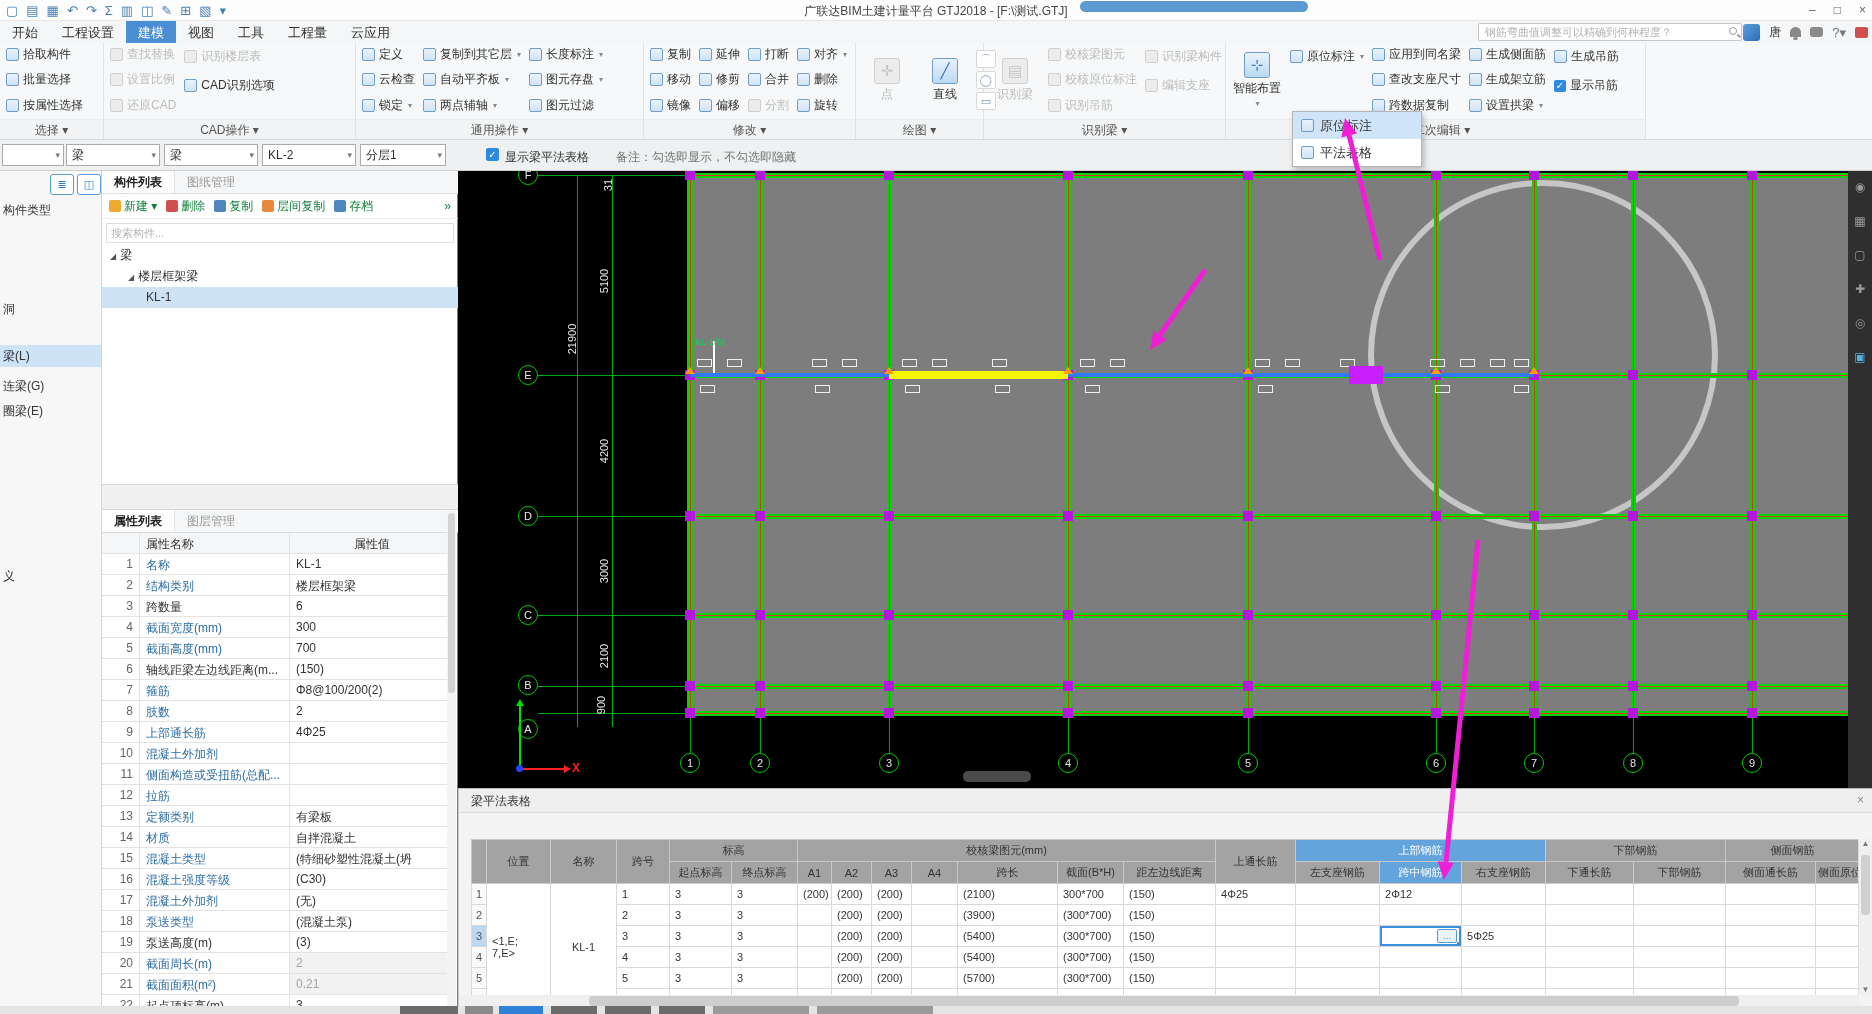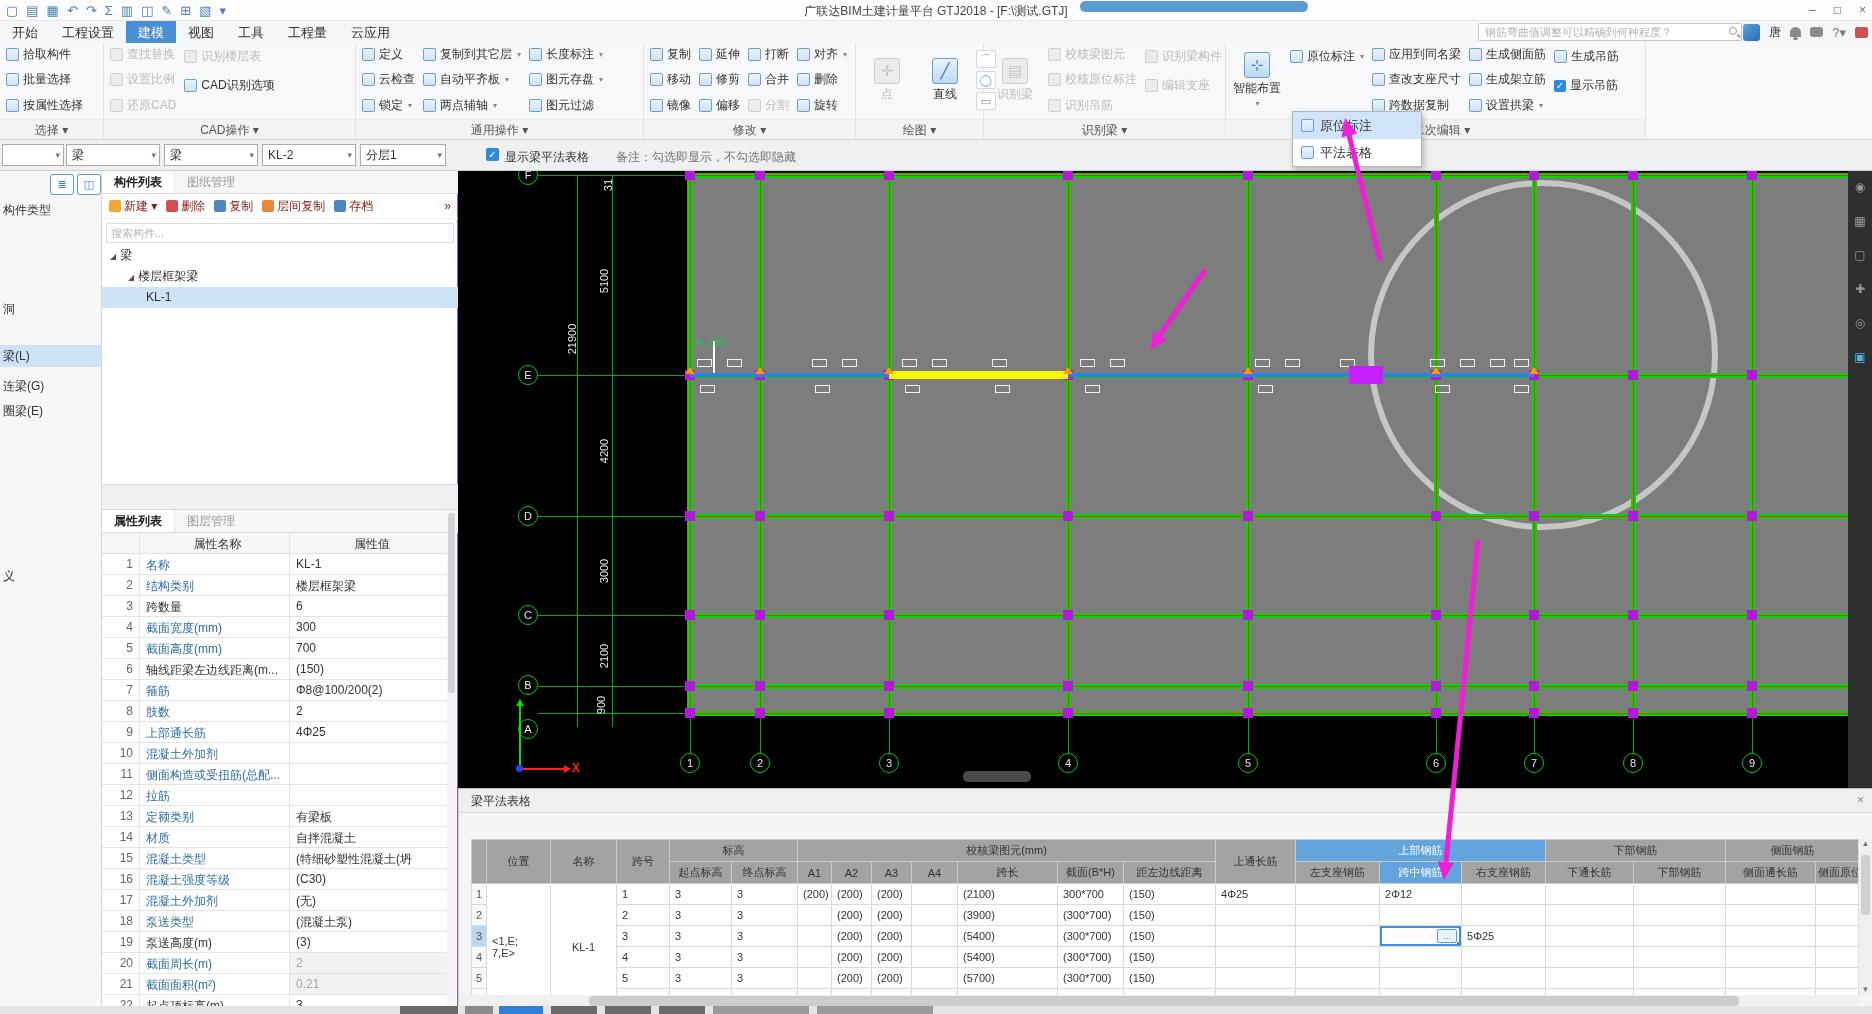--- a/index.html
+++ b/index.html
@@ -60,21 +60,21 @@
   .rail-btn{position:absolute;top:3px;width:24px;height:21px;border:1px solid #5b9bd5;border-radius:3px;background:#fff;color:#2d7dd2;font-size:11px;text-align:center;line-height:19px;cursor:pointer;}
   .rail-title{position:absolute;left:3px;top:31px;font-size:12px;color:#333;}
   .rail-item{position:absolute;left:0;width:102px;height:22px;line-height:22px;padding-left:3px;font-size:12px;color:#333;cursor:pointer;white-space:nowrap;}
   .rail-item.selected{background:#cfe3f7;}
   
   #leftpanel{position:absolute;left:102px;top:171px;width:356px;height:835px;background:#fff;border-right:1px solid #8b5cf6;}
   .ptabs{position:absolute;left:0;width:356px;height:23px;background:#f5f6f7;border-bottom:1px solid #ddd;display:flex;}
   .ptab{padding:3px 12px;font-size:12px;color:#999;cursor:pointer;}
   .ptab.active{color:#222;font-weight:bold;background:#fff;border-right:1px solid #e5e5e5;}
   #comp-toolbar{position:absolute;left:0;top:23px;width:356px;height:25px;display:flex;align-items:center;gap:3px;padding:0 4px;border-bottom:1px solid #eee;}
-  .tb-btn{display:flex;align-items:center;gap:3px;font-size:12px;color:#7f1d1d;cursor:pointer;padding:2px 3px;}
+  .tb-btn{display:flex;align-items:center;gap:3px;font-size:12px;color:#15803d;cursor:pointer;padding:2px 3px;}
   .tb-ico{width:12px;height:12px;border-radius:2px;flex:none;}
   #comp-search{position:absolute;left:4px;top:52px;width:348px;height:20px;border:1px solid #ddd;color:#b5b5b5;font-size:11px;line-height:18px;padding:0 4px;}
   .tree-item{position:absolute;left:0;width:356px;height:21px;line-height:21px;font-size:12px;color:#333;cursor:pointer;white-space:nowrap;}
   .tree-item.selected{background:#cfe3f7;}
   .tree-tri{display:inline-block;color:#555;font-size:8px;margin-right:4px;}
   #splitter{position:absolute;left:0;top:313px;width:356px;height:26px;background:#f0f0f0;border-top:1px solid #d8d8d8;border-bottom:1px solid #d8d8d8;cursor:row-resize;}
   
   .prow{position:absolute;left:0;width:346px;height:21px;display:flex;border-bottom:1px solid #e3e3e3;font-size:12px;}
   .pidx{width:38px;flex:none;text-align:right;padding:3px 6px 0 0;color:#666;border-right:1px solid #e3e3e3;}
   .pname{width:150px;flex:none;padding:3px 0 0 6px;border-right:1px solid #e3e3e3;overflow:hidden;white-space:nowrap;}
@@ -520,21 +520,21 @@
       <div class="tree-item" style="top: 74px; padding-left: 8px;"><span class="tree-tri">◢</span><span>梁</span></div>
       <div class="tree-item" style="top: 95px; padding-left: 26px;"><span class="tree-tri">◢</span><span>楼层框架梁</span></div>
       <div class="tree-item selected" style="top: 116px; padding-left: 44px;"><span>KL-1</span></div>
       <div class="abs" id="splitter"></div>
       <div class="ptabs" style="top: 339px;">
         <div class="ptab active">属性列表</div>
         <div class="ptab">图层管理</div>
       </div>
       <div class="prow" style="top: 362px; background: rgb(245, 246, 247);">
         <div class="pidx"></div>
-        <div class="pname" style="text-align: center;">属性名称</div>
+        <div class="pname" style="text-align: left;">属性名称</div>
         <div class="pval" style="text-align: center;">属性值</div>
       </div>
       <div class="prow" style="top: 383px;">
         <div class="pidx">1</div>
         <div class="pname blue">名称</div>
         <div class="pval">KL-1</div>
       </div>
       <div class="prow" style="top: 404px;">
         <div class="pidx">2</div>
         <div class="pname blue">结构类别</div>

